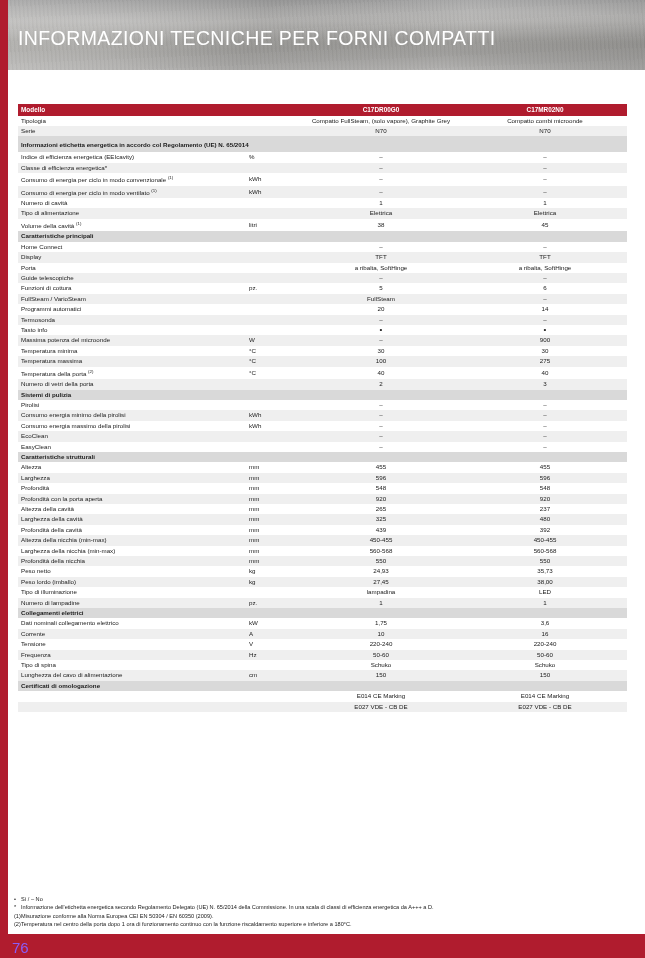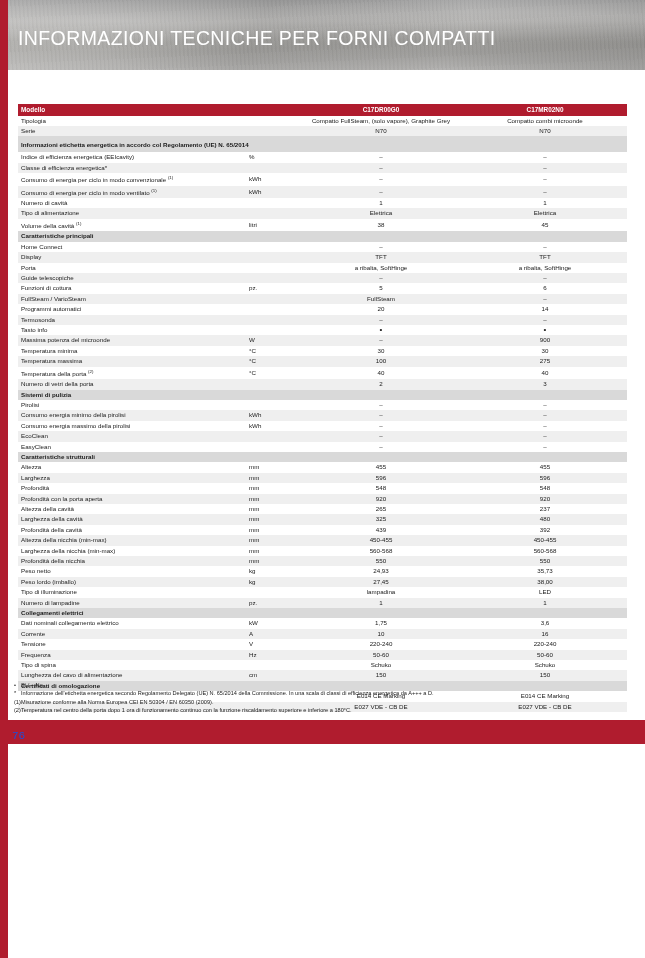--- a/index.html
+++ b/index.html
@@ -8,21 +8,21 @@
     width: 645px;
     height: 958px;
     background: #ffffff;
     font-family: "Liberation Sans", sans-serif;
     position: relative;
     overflow: hidden;
   }
   .page {
     position: relative;
     width: 645px;
-    height: 744px;
+    height: 958px;
     background: #ffffff;
   }
   
   .header-band {
     position: absolute;
     left: 0; top: 0;
     width: 645px;
     height: 70px;
     background:
       linear-gradient(115deg, rgba(255,255,255,0.10) 0%, rgba(0,0,0,0.08) 40%, rgba(255,255,255,0.06) 70%, rgba(0,0,0,0.10) 100%),
@@ -63,24 +63,23 @@
     left: 0;
     bottom: 0;
     width: 645px;
     height: 24px;
     background: #b01c2e;
   }
   .page-number {
     position: absolute;
     left: 12px;
     bottom: 2px;
-    color: #1d4ed8;
-    font-size: 11px;
+    color: #8b5cf6;
+    font-size: 15px;
     z-index: 3;
-    font-family: Liberation Mono, monospace;
   }
   
   .table-wrap {
     position: absolute;
     left: 18px;
     top: 104px;
     width: 609px;
   }
   table.spec {
     width: 609px;

